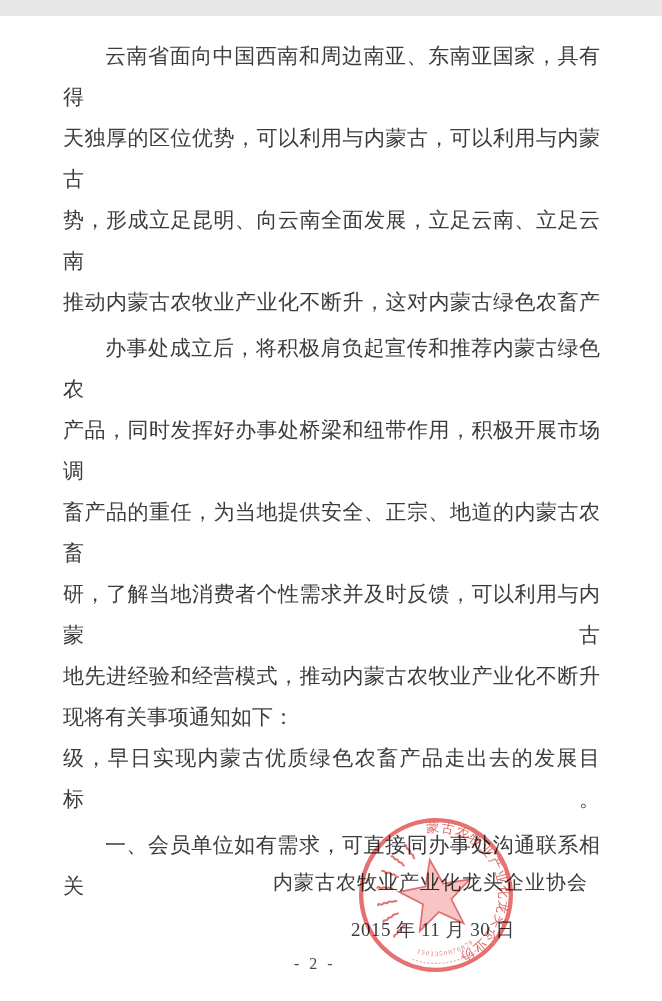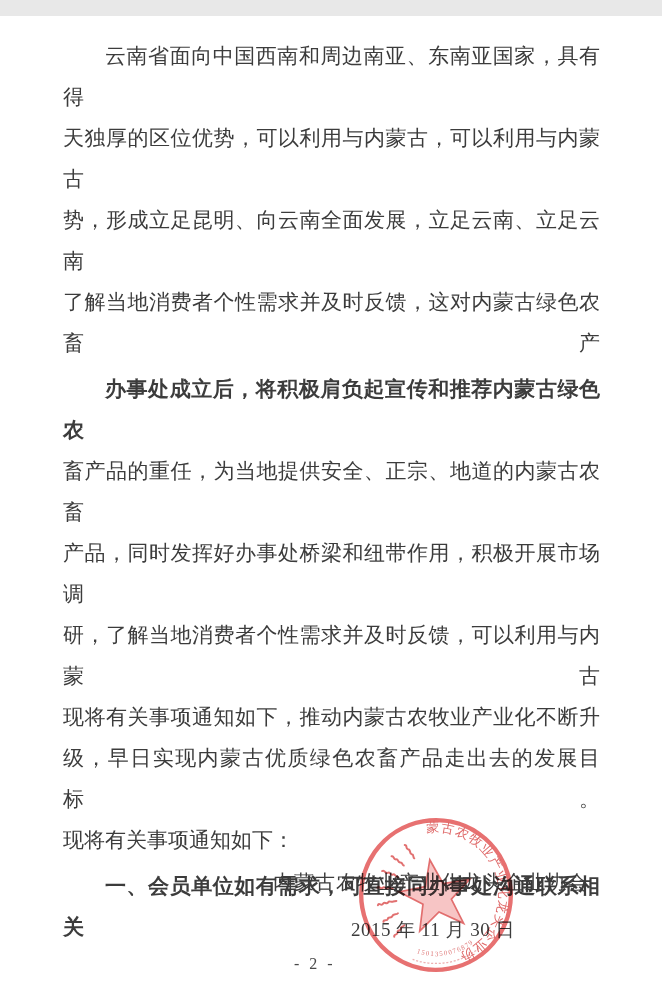--- a/index.html
+++ b/index.html
@@ -9,49 +9,49 @@
     font-family:"Liberation Serif","DejaVu Serif",serif;
     color:#3c3c3c;
   }
   .doc-body{
     position:absolute;left:63px;top:20px;width:537px;
     font-size:21px;line-height:41px;
   }
   .line{min-height:41px;white-space:pre-wrap;}
   .indent{text-indent:42px;}
   .just{text-align:justify;text-align-last:justify;}
-  .gap-top{margin-top:5px;font-weight:bold;}
+  .gap-top{margin-top:5px;}
   .footer-sig{position:absolute;left:273px;top:853px;font-size:20px;letter-spacing:1px;white-space:nowrap;}
   .footer-date{position:absolute;left:351px;top:901px;font-size:19px;letter-spacing:0.5px;white-space:nowrap;}
   .page-num{position:absolute;left:294px;top:939px;font-size:16px;letter-spacing:3px;white-space:nowrap;color:#4a4a4a;}
   .seal{
     position:absolute;left:357px;top:800px;width:158px;height:158px;
     transform:rotate(-10deg);
     mix-blend-mode:multiply;opacity:0.92;
     pointer-events:none;
   }
   .seal text{font-family:"Liberation Serif","DejaVu Serif",serif;}
 </style>
 </head>
 <body>
 
 <div class="page">
 
   <div class="doc-body">
       <div class="line indent just">云南省面向中国西南和周边南亚、东南亚国家，具有得</div>
       <div class="line just">天独厚的区位优势，可以利用与内蒙古，可以利用与内蒙古</div>
       <div class="line just">势，形成立足昆明、向云南全面发展，立足云南、立足云南</div>
-      <div class="line just">了解当地消费者个性需求并及时反馈，这对内蒙古绿色农畜产</div>
+      <div class="line just">推动内蒙古农牧业产业化不断升，这对内蒙古绿色农畜产</div>
       <div class="line indent just gap-top">办事处成立后，将积极肩负起宣传和推荐内蒙古绿色农</div>
+      <div class="line just">产品，同时发挥好办事处桥梁和纽带作用，积极开展市场调</div>
       <div class="line just">畜产品的重任，为当地提供安全、正宗、地道的内蒙古农畜</div>
-      <div class="line just">产品，同时发挥好办事处桥梁和纽带作用，积极开展市场调</div>
       <div class="line just">研，了解当地消费者个性需求并及时反馈，可以利用与内蒙古</div>
-      <div class="line just">现将有关事项通知如下，推动内蒙古农牧业产业化不断升</div>
+      <div class="line just">地先进经验和经营模式，推动内蒙古农牧业产业化不断升</div>
+      <div class="line">现将有关事项通知如下：</div>
       <div class="line just">级，早日实现内蒙古优质绿色农畜产品走出去的发展目标。</div>
-      <div class="line">现将有关事项通知如下：</div>
       <div class="line indent just gap-top">一、会员单位如有需求，可直接同办事处沟通联系相关</div>
     </div>
 
   <div class="footer-sig">内蒙古农牧业产业化龙头企业协会</div>
   <div class="footer-date">2015 年 11 月 30 日</div>
   <div class="page-num">- 2 -</div>
 
   <svg class="seal" viewBox="0 0 150 150">
 
     <circle cx="75" cy="75" r="71" fill="none" stroke="#e14f4f" stroke-width="4.2" opacity="0.88"></circle>

